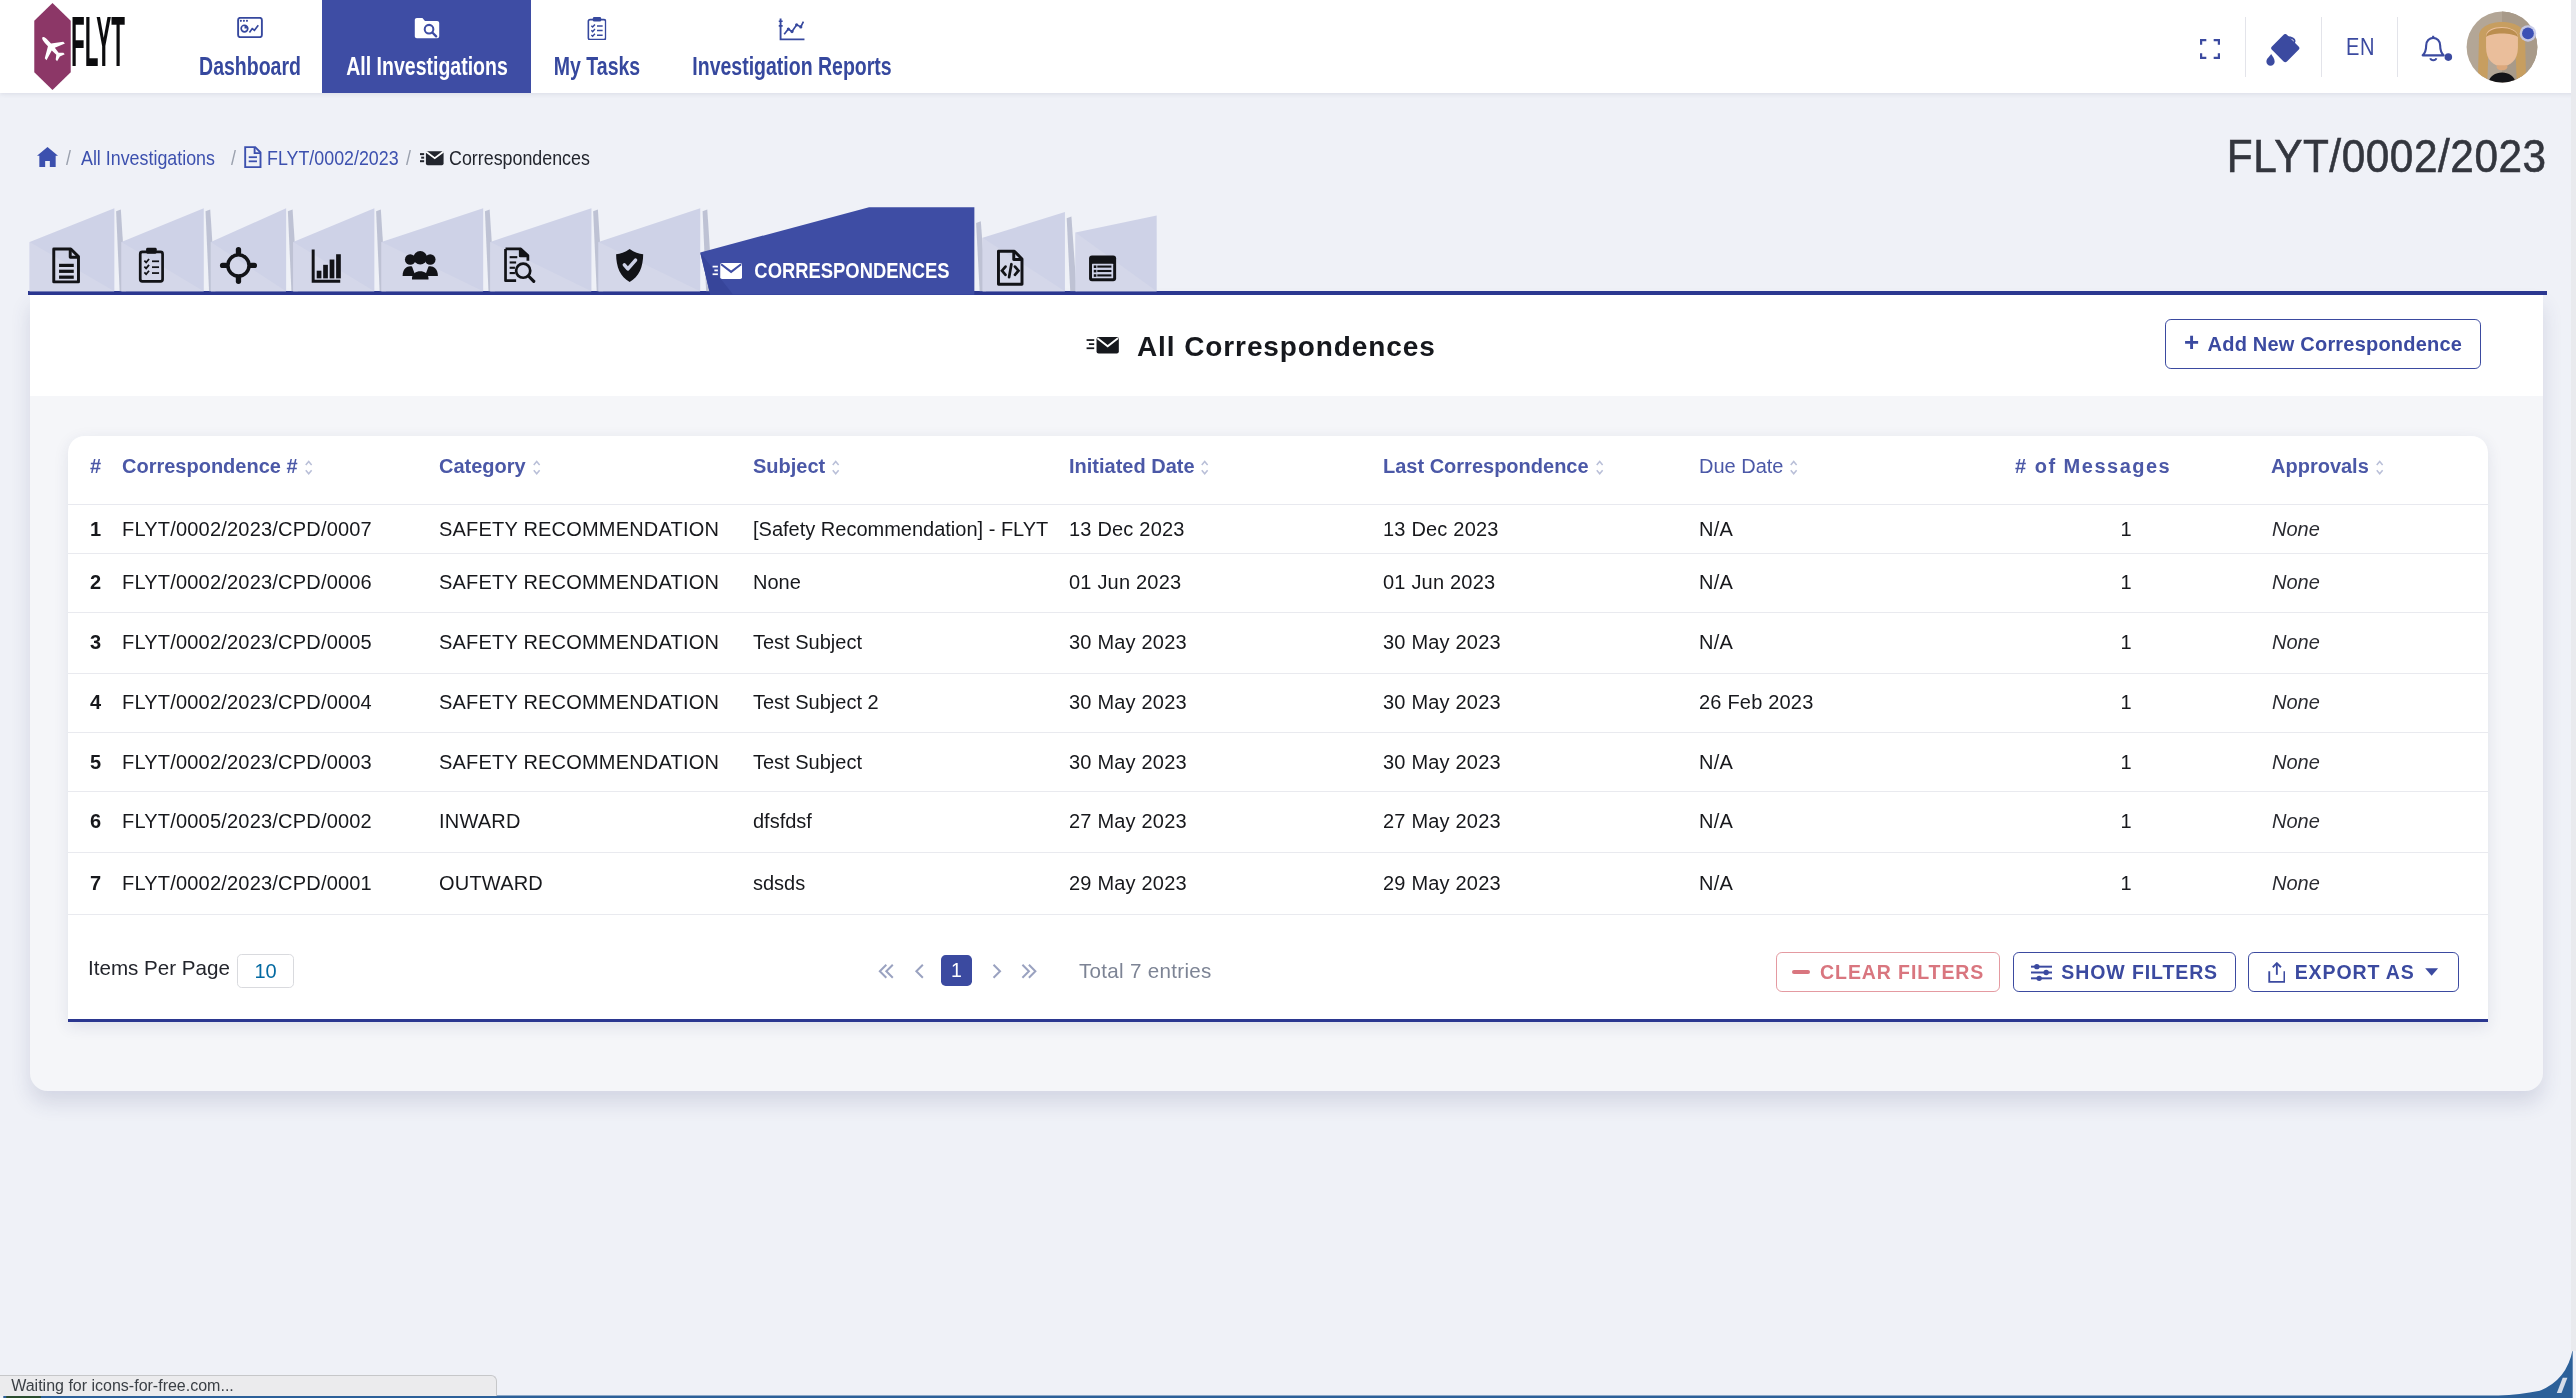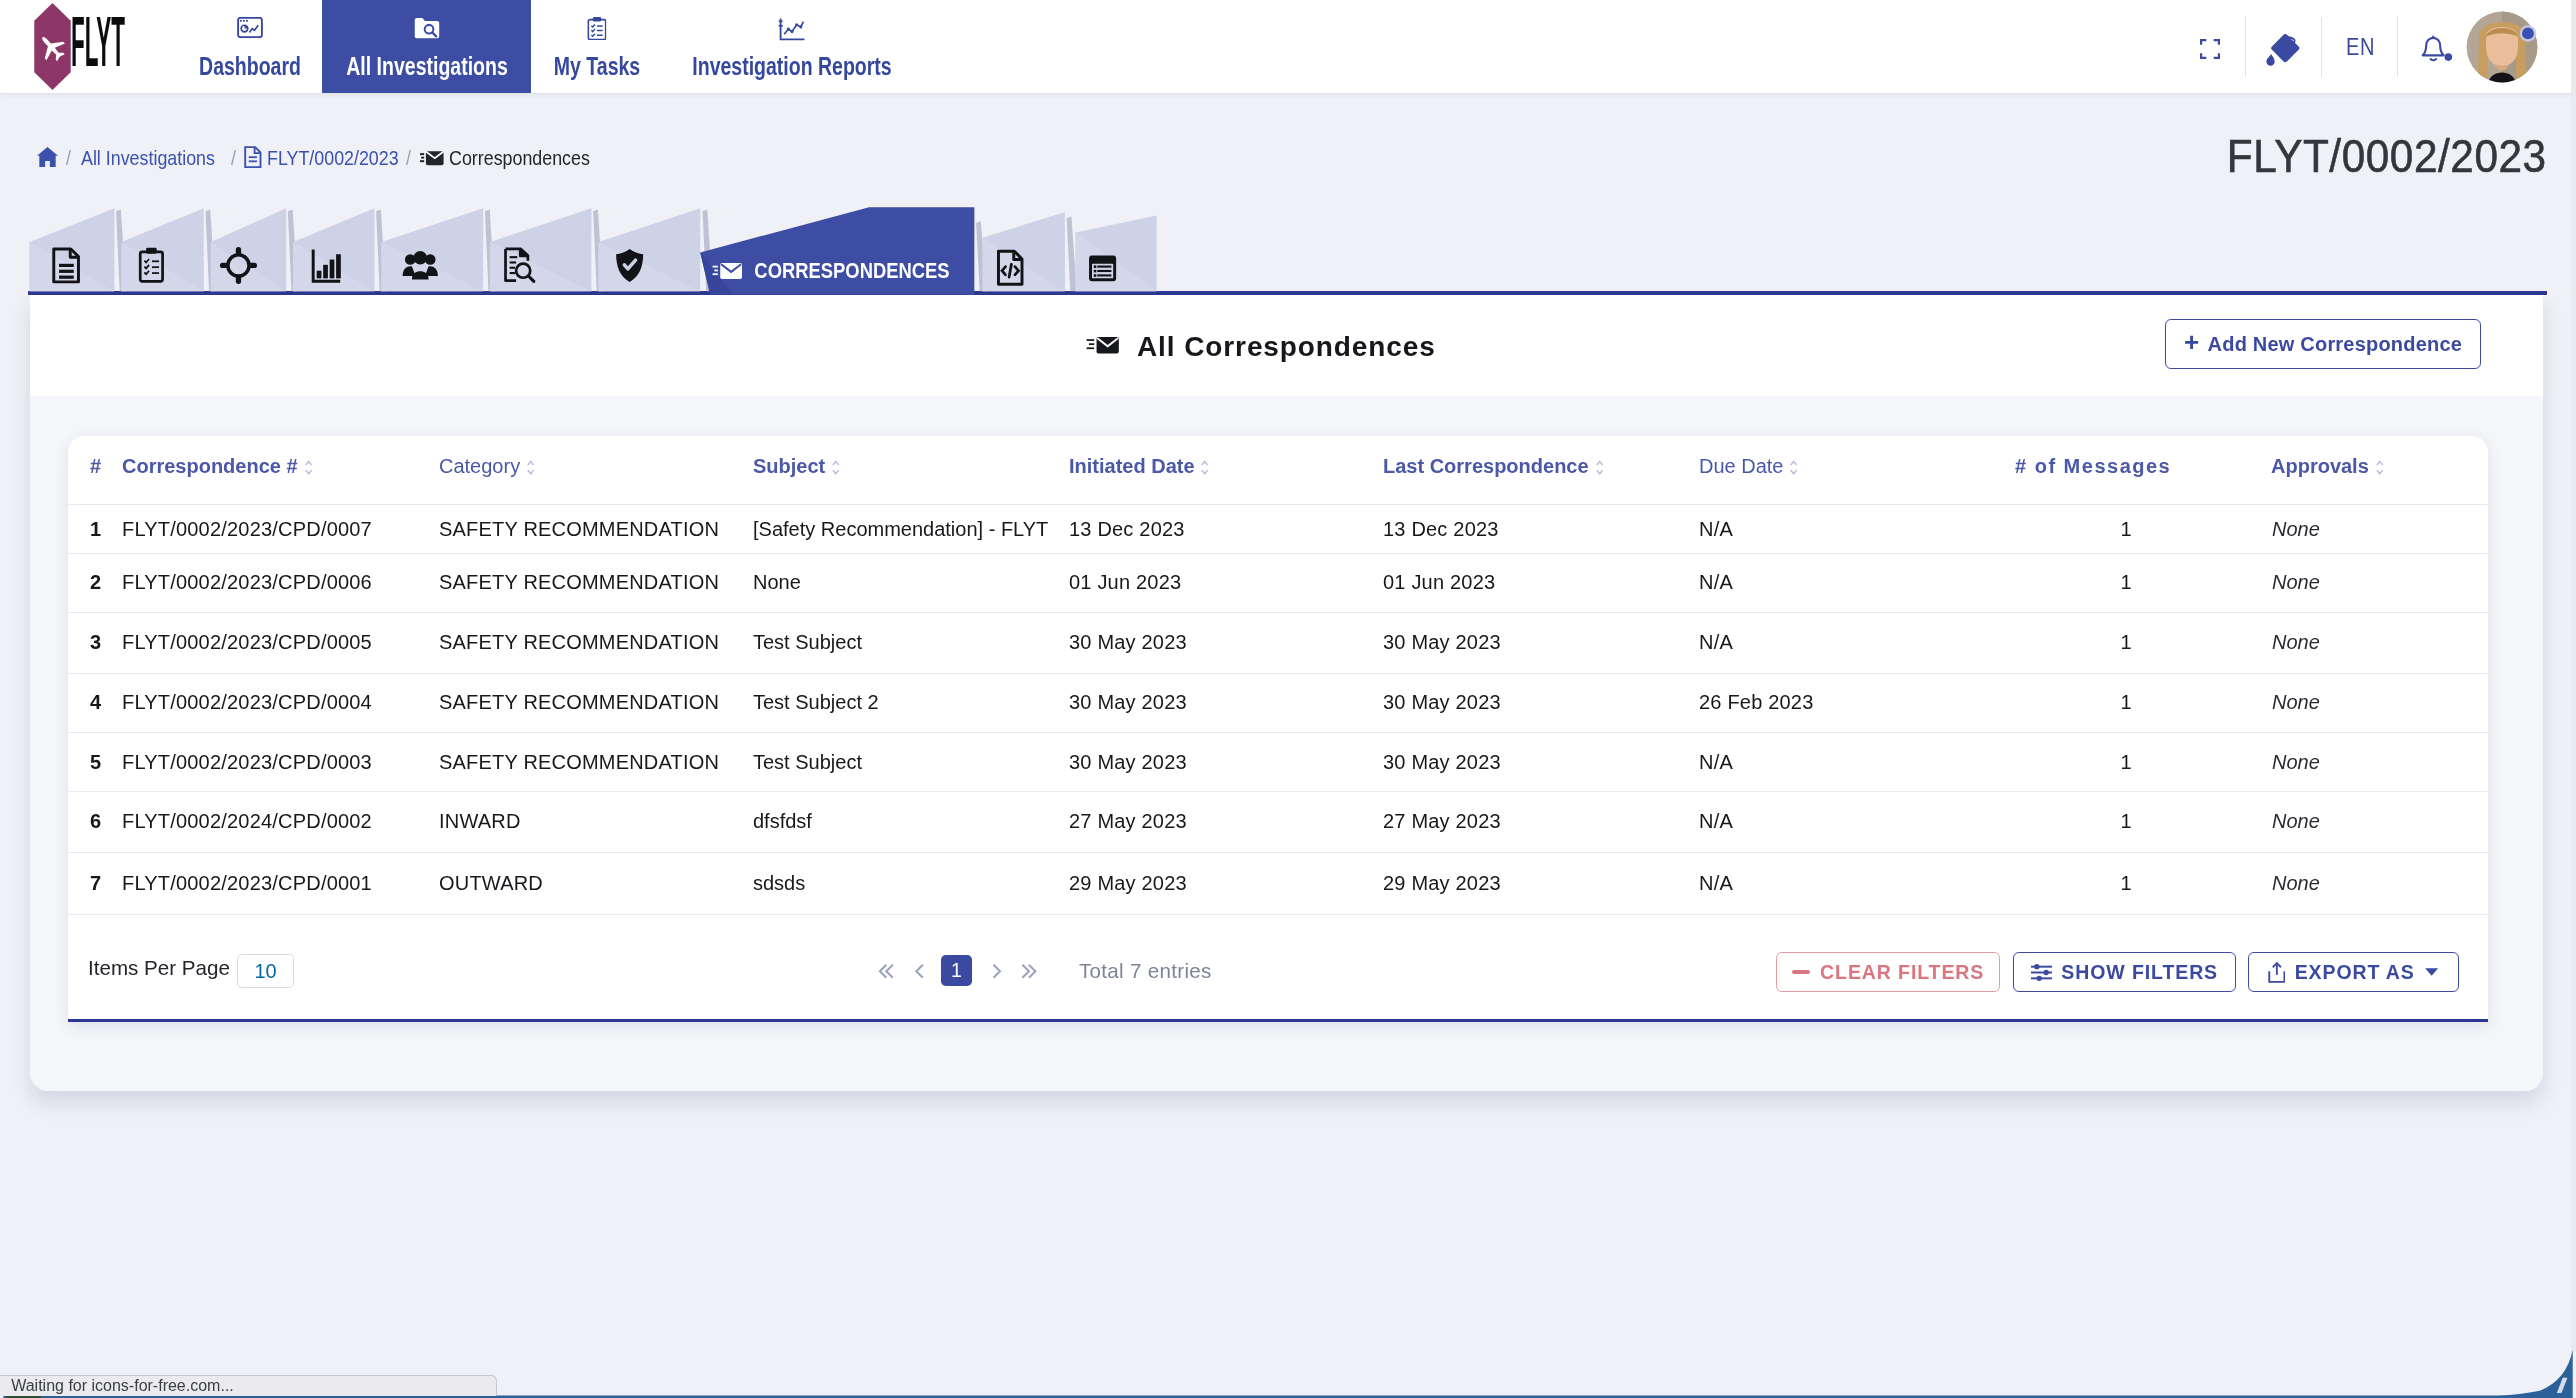--- a/index.html
+++ b/index.html
@@ -309,21 +309,21 @@
 <span style="font-size:26px;margin-right:8.3px;font-weight:bold;position:relative;top:-1.2px">+</span> Add New Correspondence</div>
 
 <div class="abs" style="left:68px;top:436px;width:2420px;height:586px;background:#fff;
  border-radius:16.5px 16.5px 0 0;box-shadow:0 4.7px 15.3px rgba(40,50,100,.10);z-index:5"></div>
 <div class="abs" style="left:68px;top:1019px;width:2420px;height:2.9px;background:#2b3790;z-index:7"></div>
 <div class="abs" style="left:90px;top:455px;font-size:20px;font-weight:bold;color:#4b58a7;z-index:6;white-space:nowrap">#</div>
 <div class="abs" style="left:122px;top:455px;font-size:20px;font-weight:bold;color:#4b58a7;z-index:6;white-space:nowrap">Correspondence #<svg width="9.4" height="17.7" viewBox="0 0 16 30" style="margin-left:5.9px;vertical-align:-3.5px">
       <polyline points="3,10 8,4 13,10" fill="none" stroke="#b9bfd8" stroke-width="2.6"></polyline>
       <polyline points="3,19 8,25 13,19" fill="none" stroke="#b9bfd8" stroke-width="2.6"></polyline>
     </svg></div>
-<div class="abs" style="left:439px;top:455px;font-size:20px;font-weight:normal;color:#4b58a7;z-index:6;white-space:nowrap">Category<svg width="9.4" height="17.7" viewBox="0 0 16 30" style="margin-left:5.9px;vertical-align:-3.5px">
+<div class="abs" style="left:439px;top:455px;font-size:20px;font-weight:bold;color:#4b58a7;z-index:6;white-space:nowrap">Category<svg width="9.4" height="17.7" viewBox="0 0 16 30" style="margin-left:5.9px;vertical-align:-3.5px">
       <polyline points="3,10 8,4 13,10" fill="none" stroke="#b9bfd8" stroke-width="2.6"></polyline>
       <polyline points="3,19 8,25 13,19" fill="none" stroke="#b9bfd8" stroke-width="2.6"></polyline>
     </svg></div>
 <div class="abs" style="left:753px;top:455px;font-size:20px;font-weight:bold;color:#4b58a7;z-index:6;white-space:nowrap">Subject<svg width="9.4" height="17.7" viewBox="0 0 16 30" style="margin-left:5.9px;vertical-align:-3.5px">
       <polyline points="3,10 8,4 13,10" fill="none" stroke="#b9bfd8" stroke-width="2.6"></polyline>
       <polyline points="3,19 8,25 13,19" fill="none" stroke="#b9bfd8" stroke-width="2.6"></polyline>
     </svg></div>
 <div class="abs" style="left:1069px;top:455px;font-size:20px;font-weight:bold;color:#4b58a7;z-index:6;white-space:nowrap">Initiated Date<svg width="9.4" height="17.7" viewBox="0 0 16 30" style="margin-left:5.9px;vertical-align:-3.5px">
       <polyline points="3,10 8,4 13,10" fill="none" stroke="#b9bfd8" stroke-width="2.6"></polyline>
       <polyline points="3,19 8,25 13,19" fill="none" stroke="#b9bfd8" stroke-width="2.6"></polyline>
@@ -381,21 +381,21 @@
 <div class="abs" style="left:90px;top:751px;font-size:20px;font-weight:bold;color:#17181c;z-index:6">5</div>
 <div class="abs" style="left:122px;top:751px;font-size:20px;color:#17181c;z-index:6;letter-spacing:0.2px;white-space:nowrap">FLYT/0002/2023/CPD/0003</div>
 <div class="abs" style="left:439px;top:751px;font-size:20px;color:#17181c;z-index:6;letter-spacing:0.2px;white-space:nowrap">SAFETY RECOMMENDATION</div>
 <div class="abs" style="left:1069px;top:751px;font-size:20px;color:#17181c;z-index:6;letter-spacing:0.2px;white-space:nowrap">30 May 2023</div>
 <div class="abs" style="left:1383px;top:751px;font-size:20px;color:#17181c;z-index:6;letter-spacing:0.2px;white-space:nowrap">30 May 2023</div>
 <div class="abs" style="left:1699px;top:751px;font-size:20px;color:#17181c;z-index:6;letter-spacing:0.2px;white-space:nowrap">N/A</div>
 <div class="abs" style="left:753px;top:751px;width:302px;font-size:20px;color:#17181c;z-index:6;white-space:nowrap;overflow:hidden">Test Subject</div>
 <div class="abs" style="left:2064px;top:751px;width:124px;text-align:center;font-size:20px;color:#17181c;z-index:6">1</div>
 <div class="abs" style="left:2272px;top:751px;font-size:20px;font-style:italic;color:#2a2b31;z-index:6">None</div>
 <div class="abs" style="left:90px;top:810px;font-size:20px;font-weight:bold;color:#17181c;z-index:6">6</div>
-<div class="abs" style="left:122px;top:810px;font-size:20px;color:#17181c;z-index:6;letter-spacing:0.2px;white-space:nowrap">FLYT/0002/2024/CPD/0002</div>
+<div class="abs" style="left:122px;top:810px;font-size:20px;color:#17181c;z-index:6;letter-spacing:0.2px;white-space:nowrap">FLYT/0005/2023/CPD/0002</div>
 <div class="abs" style="left:439px;top:810px;font-size:20px;color:#17181c;z-index:6;letter-spacing:0.2px;white-space:nowrap">INWARD</div>
 <div class="abs" style="left:1069px;top:810px;font-size:20px;color:#17181c;z-index:6;letter-spacing:0.2px;white-space:nowrap">27 May 2023</div>
 <div class="abs" style="left:1383px;top:810px;font-size:20px;color:#17181c;z-index:6;letter-spacing:0.2px;white-space:nowrap">27 May 2023</div>
 <div class="abs" style="left:1699px;top:810px;font-size:20px;color:#17181c;z-index:6;letter-spacing:0.2px;white-space:nowrap">N/A</div>
 <div class="abs" style="left:753px;top:810px;width:302px;font-size:20px;color:#17181c;z-index:6;white-space:nowrap;overflow:hidden">dfsfdsf</div>
 <div class="abs" style="left:2064px;top:810px;width:124px;text-align:center;font-size:20px;color:#17181c;z-index:6">1</div>
 <div class="abs" style="left:2272px;top:810px;font-size:20px;font-style:italic;color:#2a2b31;z-index:6">None</div>
 <div class="abs" style="left:90px;top:872px;font-size:20px;font-weight:bold;color:#17181c;z-index:6">7</div>
 <div class="abs" style="left:122px;top:872px;font-size:20px;color:#17181c;z-index:6;letter-spacing:0.2px;white-space:nowrap">FLYT/0002/2023/CPD/0001</div>
 <div class="abs" style="left:439px;top:872px;font-size:20px;color:#17181c;z-index:6;letter-spacing:0.2px;white-space:nowrap">OUTWARD</div>

